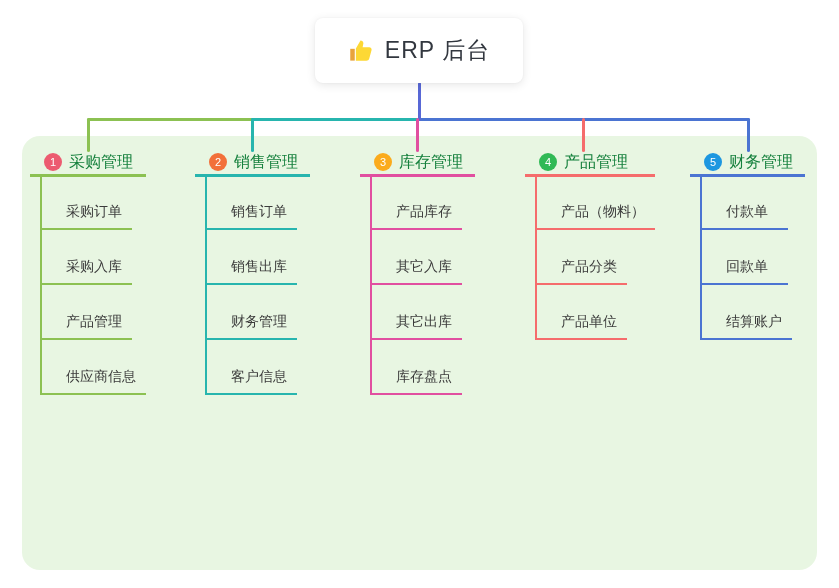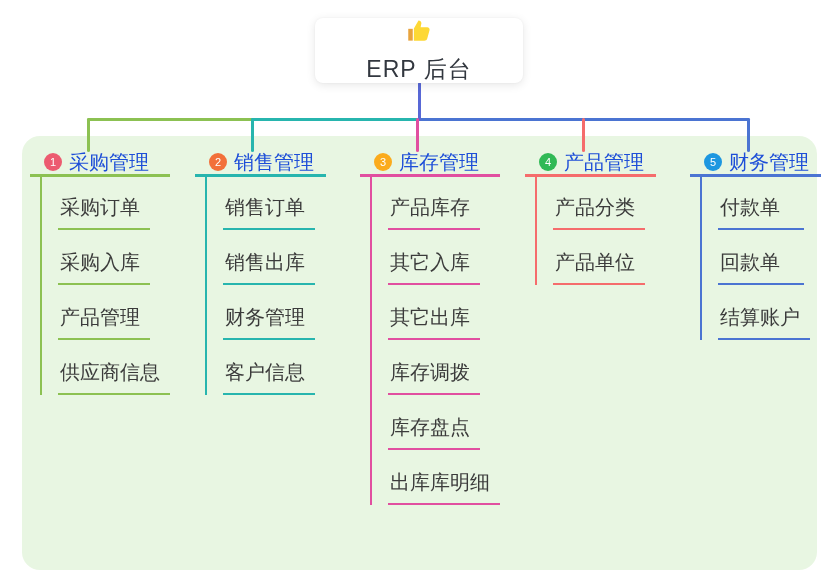--- a/index.html
+++ b/index.html
@@ -4,40 +4,40 @@
 <style>
   html,body{margin:0;padding:0;background:#ffffff;}
   body{font-family:"Liberation Sans","DejaVu Sans",sans-serif;}
   .canvas{position:relative;width:839px;height:588px;background:#fff;overflow:hidden;}
 
   .panel{position:absolute;left:22px;top:136px;width:795px;height:434px;
          border-radius:18px;}
 
   .root-card{position:absolute;left:315px;top:18px;width:208px;height:65px;
     background:#ffffff;border-radius:8px;box-shadow:0 2px 10px rgba(0,0,0,.10),0 0 2px rgba(0,0,0,.05);
-    display:flex;align-items:center;justify-content:center;gap:10px;cursor:default;flex-direction:column;}
+    display:flex;align-items:center;justify-content:center;gap:10px;cursor:default;}
   .root-card .title{font-size:23px;color:#32373f;letter-spacing:1px;}
 
   .seg{position:absolute;}
   .h-seg{height:3px;border-radius:2px;}
   .v-seg{width:3px;border-radius:2px;}
 
   .branch{position:absolute;top:150px;}
   .branch-header{display:flex;align-items:center;gap:7px;height:27px;
     padding:0 12px 0 14px;min-width:114px;box-sizing:border-box;
     border-bottom:3px solid var(--line);white-space:nowrap;cursor:default;}
-  .branch-title{font-size:20px;color:#1d4ed8;}
+  .branch-title{font-size:16px;color:#15803d;}
   .badge{width:18px;height:18px;border-radius:50%;flex:0 0 18px;
     display:flex;align-items:center;justify-content:center;
     color:#fff;font-size:11px;line-height:1;}
   .branch-children{margin-left:10px;border-left:2px solid var(--line);width:fit-content;}
   .child{display:flex;align-items:flex-end;height:55px;box-sizing:border-box;
-    padding:0 10px 7px 2px;border-bottom:2px solid var(--line);
+    padding:0 10px 7px 24px;border-bottom:2px solid var(--line);
     width:fit-content;min-width:86px;white-space:nowrap;
-    font-size:20px;color:#3b3b3b;cursor:default;margin-left:16px;}
+    font-size:14px;color:#3b3b3b;cursor:default;}
   .child:first-child{height:53px;}
 </style>
 </head>
 <body>
 
 <div class="canvas">
   <div class="panel" id="panel" style="background: rgb(232, 246, 226);"></div>
 
   <div id="connectors">
       <div class="seg h-seg" style="left: 87px; top: 118px; width: 333px; height: 3px; background: rgb(140, 193, 82);"></div>
@@ -88,31 +88,30 @@
       </div>
       <div class="branch" style="left: 360px; --line: #e14fa0;">
         <div class="branch-header">
           <span class="badge" style="background: rgb(251, 171, 28);">3</span>
           <span class="branch-title">库存管理</span>
         </div>
         <div class="branch-children">
           <div class="child">产品库存</div>
           <div class="child">其它入库</div>
           <div class="child">其它出库</div>
-          <div class="child">库存调拨</div>
           <div class="child">库存盘点</div>
-          <div class="child">出库库明细</div>
         </div>
       </div>
       <div class="branch" style="left: 525px; --line: #f56c6c;">
         <div class="branch-header">
           <span class="badge" style="background: rgb(48, 185, 85);">4</span>
           <span class="branch-title">产品管理</span>
         </div>
         <div class="branch-children">
+          <div class="child">产品（物料）</div>
           <div class="child">产品分类</div>
           <div class="child">产品单位</div>
         </div>
       </div>
       <div class="branch" style="left: 690px; --line: #4b74d2;">
         <div class="branch-header">
           <span class="badge" style="background: rgb(29, 151, 224);">5</span>
           <span class="branch-title">财务管理</span>
         </div>
         <div class="branch-children">

